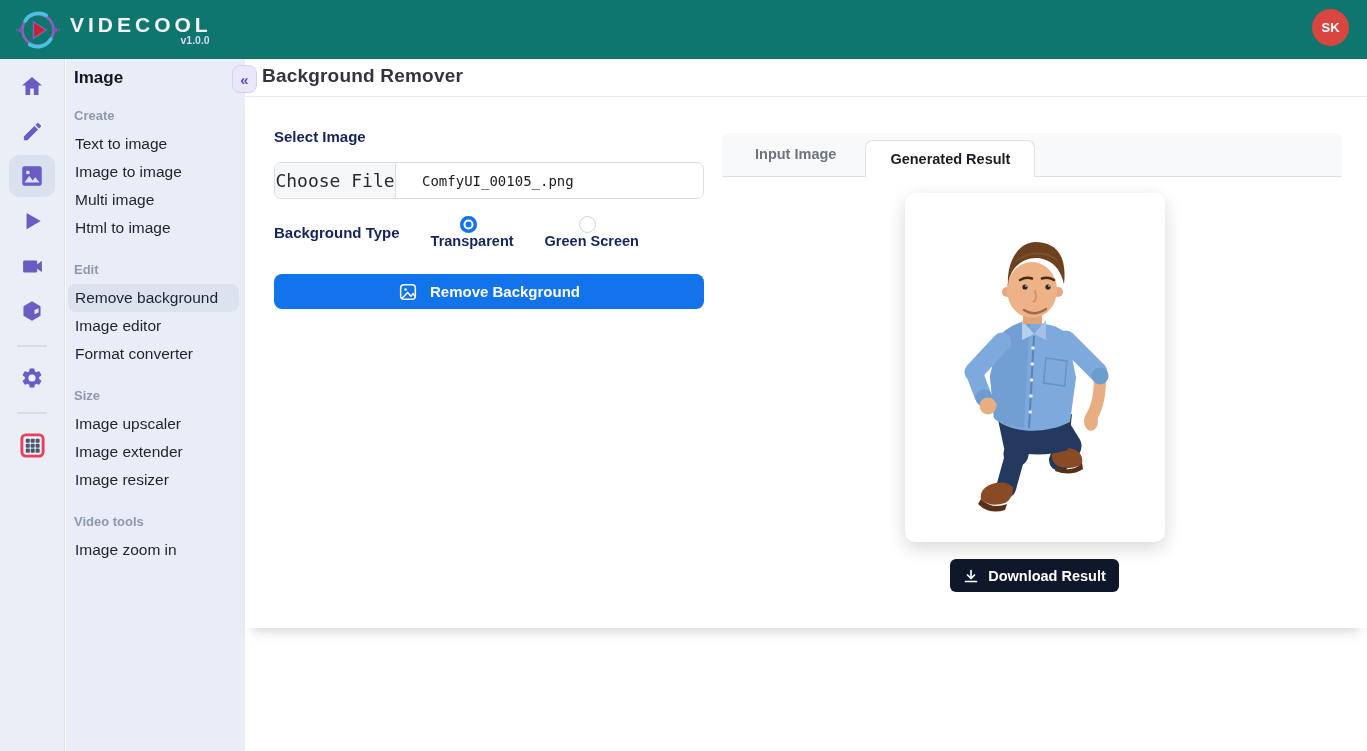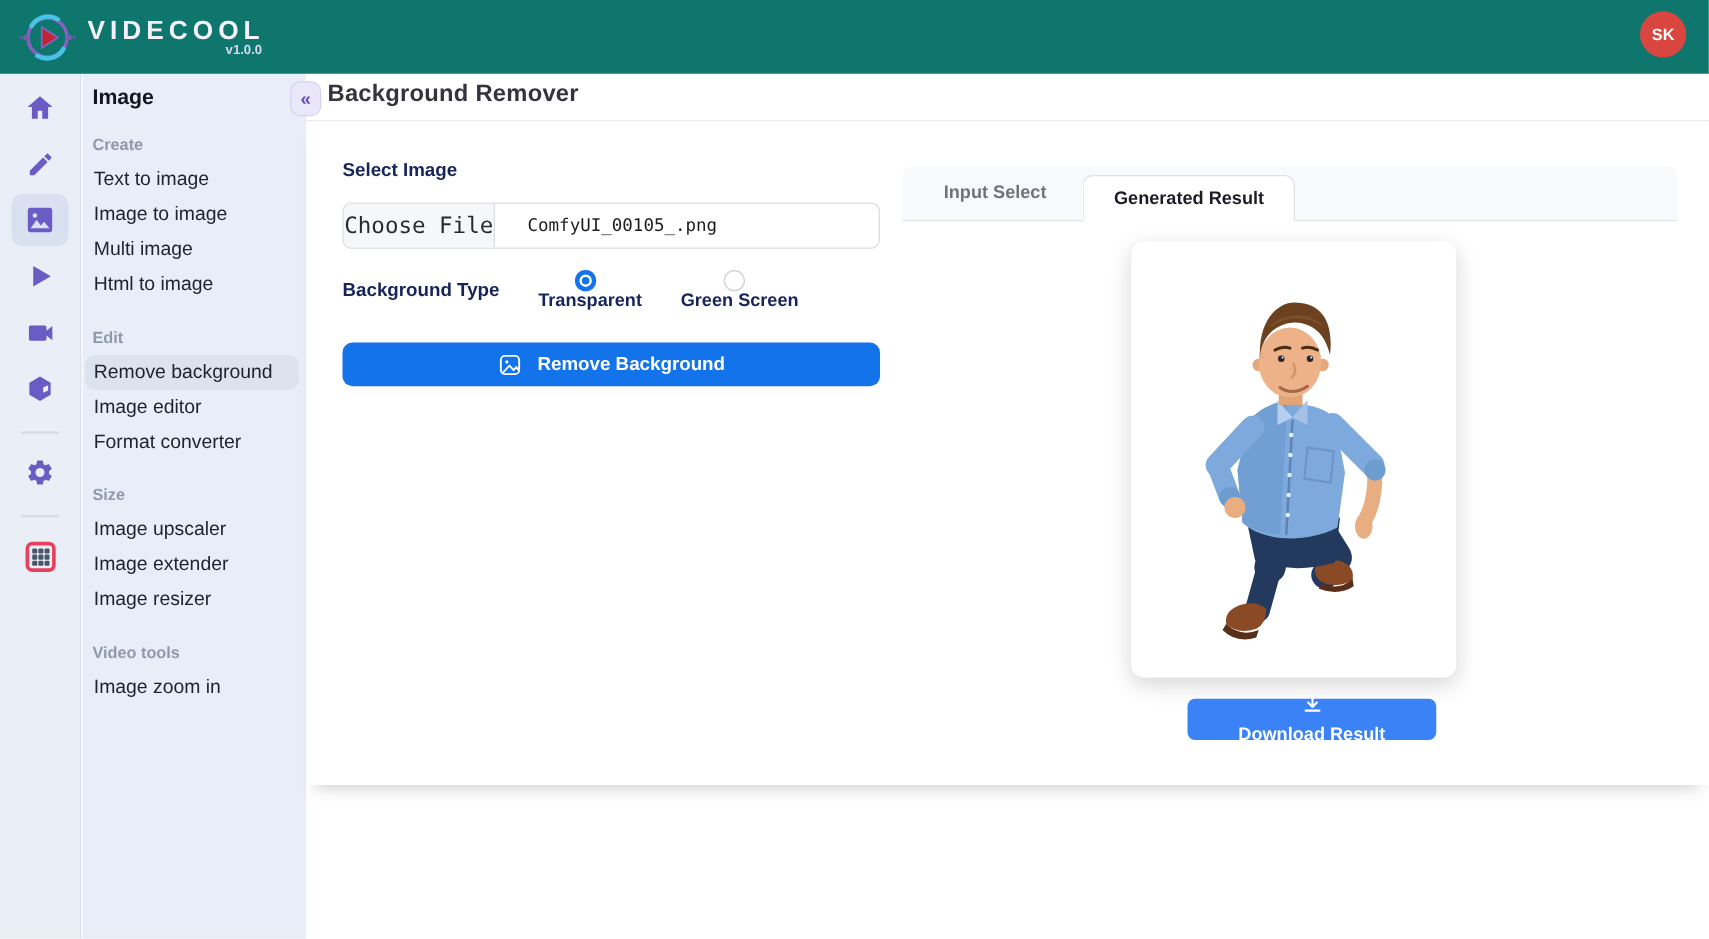--- a/index.html
+++ b/index.html
@@ -79,24 +79,24 @@
   .tab.inactive { color: #6c757d; height: 44px; line-height: 44px; padding: 0 29px; }
   .tab.active { color: #1c1c24; background: #fff; height: 37px; line-height: 36px; padding: 0 24px;
     border: 1px solid #dee2e6; border-bottom: none; border-radius: 8px 8px 0 0;
     margin-bottom: -1px; position: relative; z-index: 2;
     box-shadow: 0 1px 0 0 #fff; }
 
   .result-card { position: absolute; left: 660px; top: 96px; width: 260px; height: 349px;
     background: #fff; border-radius: 10px; box-shadow: 0 6px 18px rgba(0,0,0,.16);
     display: flex; align-items: center; justify-content: center; }
 
-  .download-btn { position: absolute; left: 705px; top: 462px; width: 199px; height: 33px;
-    background: #3b82f6; border: none; border-radius: 6px; color: #fff; font-size: 14.5px; font-weight: bold;
+  .download-btn { position: absolute; left: 705px; top: 462px; width: 169px; height: 33px;
+    background: #0f172a; border: none; border-radius: 6px; color: #fff; font-size: 14.5px; font-weight: bold;
     display: flex; align-items: center; justify-content: center; gap: 9px; cursor: pointer;
-    font-family: "Liberation Sans", sans-serif; flex-direction: column; }
+    font-family: "Liberation Sans", sans-serif; }
 
   .icon-svg { display: block; }
 </style>
 </head>
 <body>
 
 <header class="topbar">
   <div class="logo-wrap">
     <span>
       <svg class="icon-svg" width="44" height="44" viewBox="0 0 48 48">
@@ -246,21 +246,21 @@
         <svg class="icon-svg" width="20" height="20" viewBox="0 0 24 24" fill="none" stroke="#fff" stroke-width="1.8">
           <rect x="3.2" y="3.2" width="17.6" height="17.6" rx="4"></rect>
           <circle cx="9" cy="9" r="1.5" fill="#fff" stroke="none"></circle>
           <path d="M5 19.5 L11.5 12.5 L15.5 17 L18 14 L20.8 17.5" stroke-linecap="round" stroke-linejoin="round"></path>
         </svg>
       </span>
       <span>Remove Background</span>
     </button>
 
     <div class="tabstrip">
-      <div class="tab inactive">Input Select</div>
+      <div class="tab inactive">Input Image</div>
       <div class="tab active">Generated Result</div>
     </div>
 
     <div class="result-card">
 
       <svg width="230" height="320" viewBox="0 0 230 320">
 
         <path d="M180 170 Q180 195 172 208" stroke="#e8ad80" stroke-width="12" fill="none" stroke-linecap="round"></path>
         <ellipse cx="171" cy="213" rx="7" ry="10" fill="#e8ad80"></ellipse>
 

